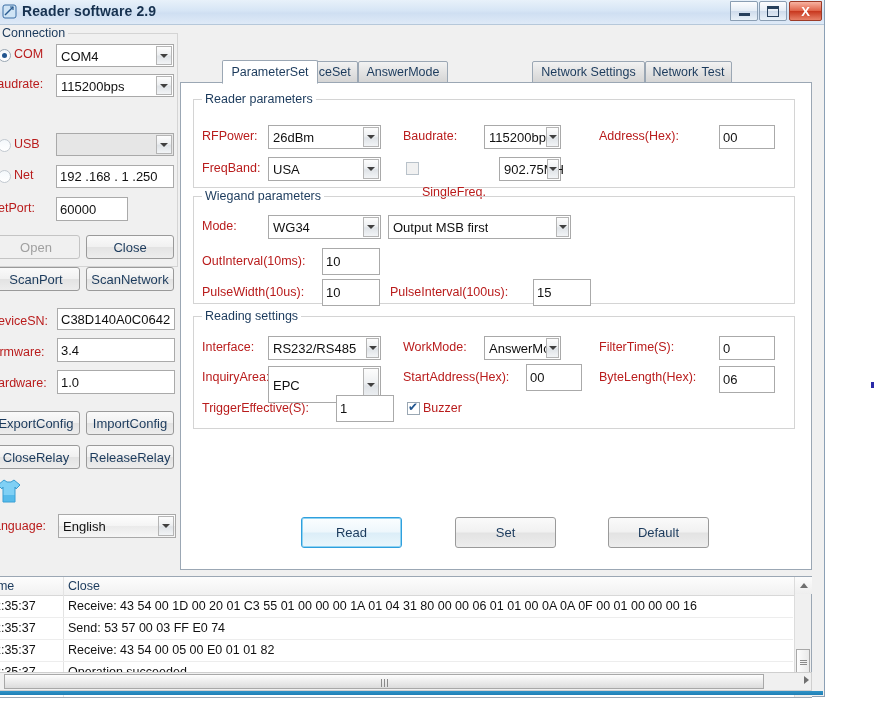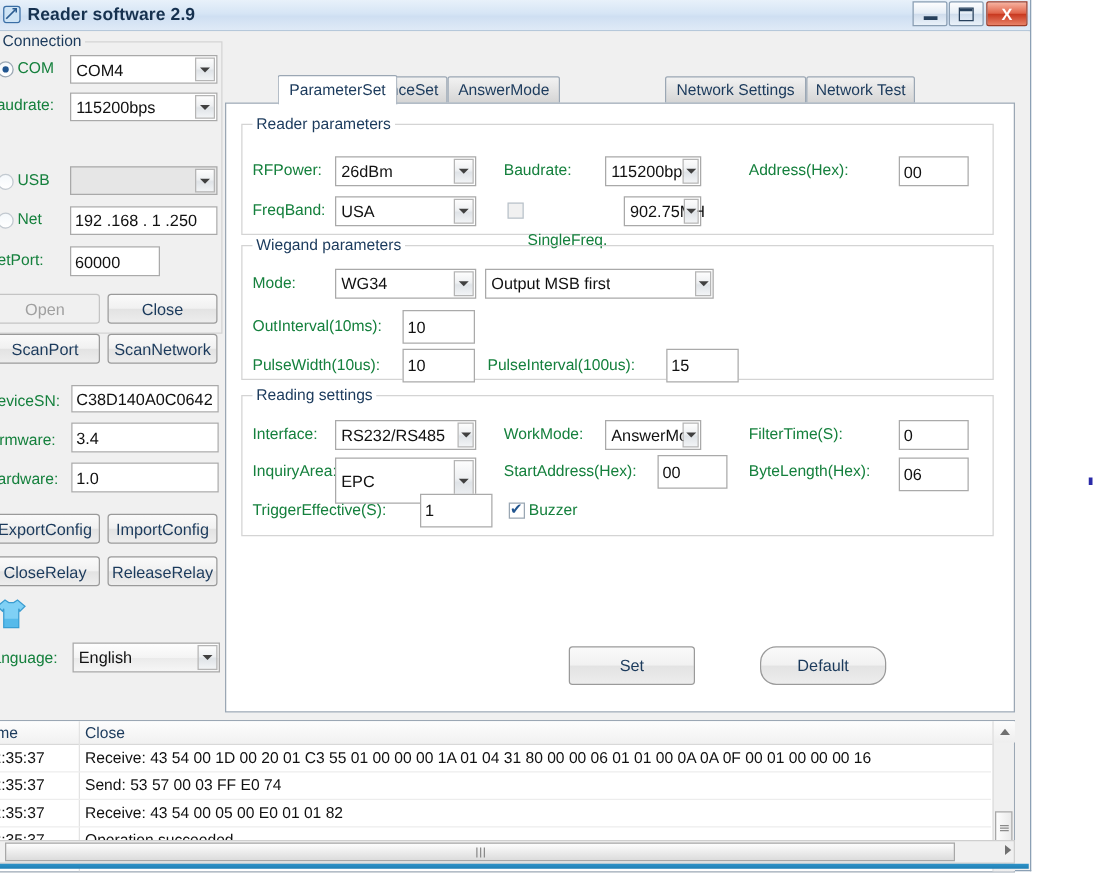--- a/index.html
+++ b/index.html
@@ -77,21 +77,21 @@
     position:absolute; top:-8px; left:8px;
     background:#f0f0f0; padding:0 3px;
     font-size:12.5px; color:#1b3a5c;
     white-space:nowrap;
   }
   #grp-connection {
     left:-4px; top:8px; width:186px; height:232px;
   }
 
   .lbl {
-    position:absolute; font-size:12.5px; color:#15803d; white-space:nowrap;
+    position:absolute; font-size:12.5px; color:#b91c1c; white-space:nowrap;
   }
   .txtbox {
     position:absolute; box-sizing:border-box;
     background:#ffffff; border:1px solid #aaaaaa;
     font-size:13px; color:#111111;
     font-family:"Liberation Sans", sans-serif;
     padding:1px 3px; line-height:normal;
   }
   .combo {
     position:absolute; box-sizing:border-box;
@@ -438,22 +438,23 @@
 
         <span class="lbl" style="left:418px; top:287px;">ByteLength(Hex):</span>
         <div class="txtbox" style="left:538px; top:283px; width:56px; height:27px; line-height:23px;">06</div>
 
         <span class="lbl" style="left:21px; top:318px;">TriggerEffective(S):</span>
         <div class="txtbox" style="left:155px; top:312px; width:58px; height:27px; line-height:23px;">1</div>
 
         <span class="chk checked" style="left:226px; top:319px;"></span>
         <span class="lbl" style="left:242px; top:318px;">Buzzer</span>
 
+        <div class="btn focus" style="left:120px; top:434px; width:101px; height:31px; font-size:13px;">Read</div>
         <div class="btn" style="left:274px; top:434px; width:101px; height:31px; font-size:13px;">Set</div>
-        <div class="btn" style="left:427px; top:434px; width:101px; height:31px; font-size:13px;border-radius:13px;">Default</div>
+        <div class="btn" style="left:427px; top:434px; width:101px; height:31px; font-size:13px;">Default</div>
       </div>
     </div>
 
     <div id="logpane">
       <div id="log-header">
         <span class="col-time">Time</span>
         <span class="col-result">Close</span>
       </div>
       <div class="vgrid"></div>
 

